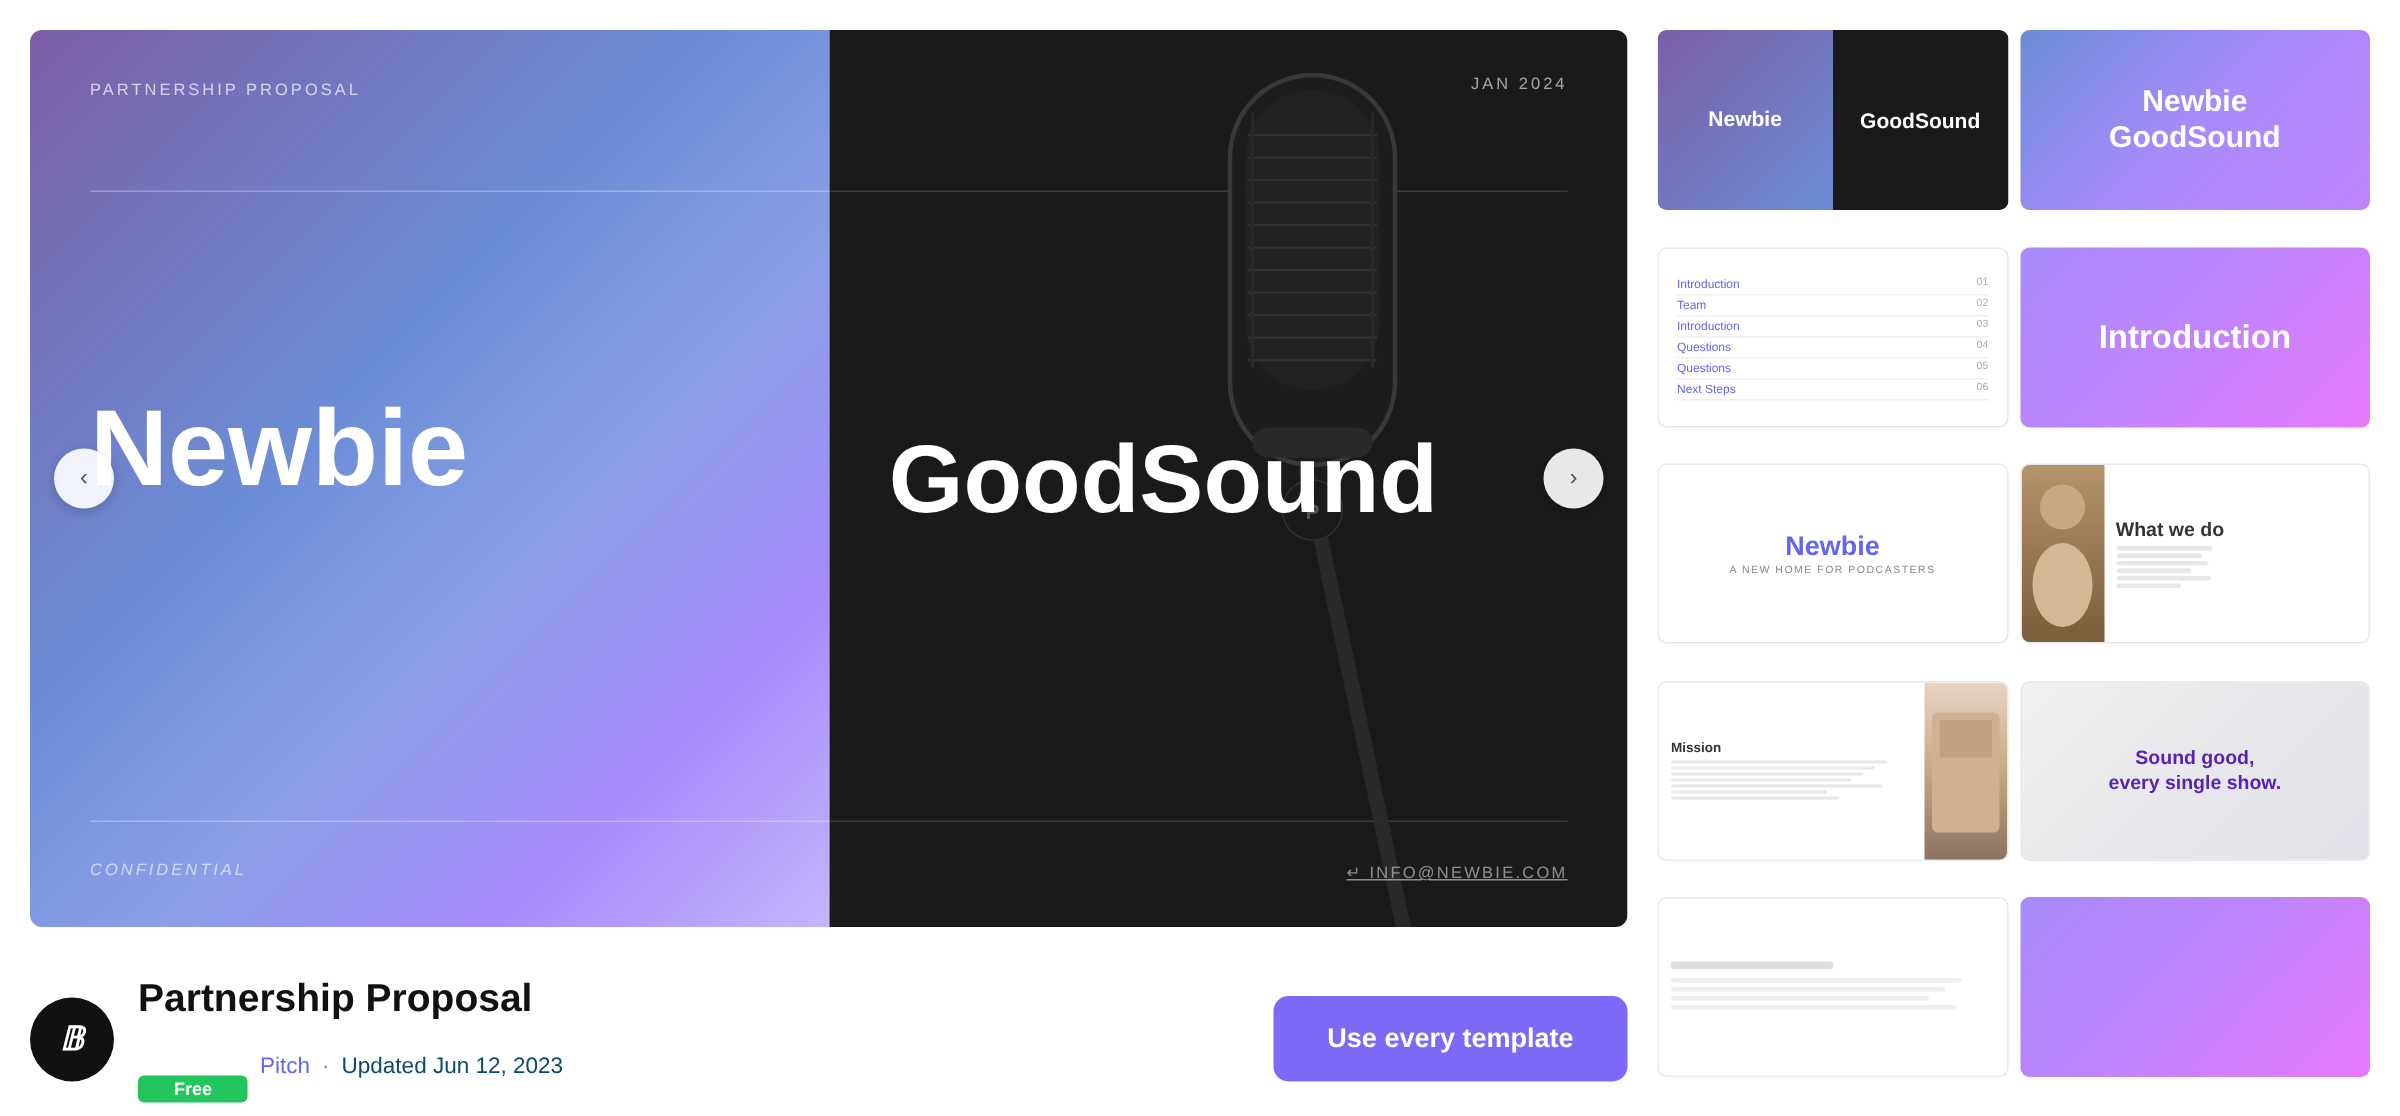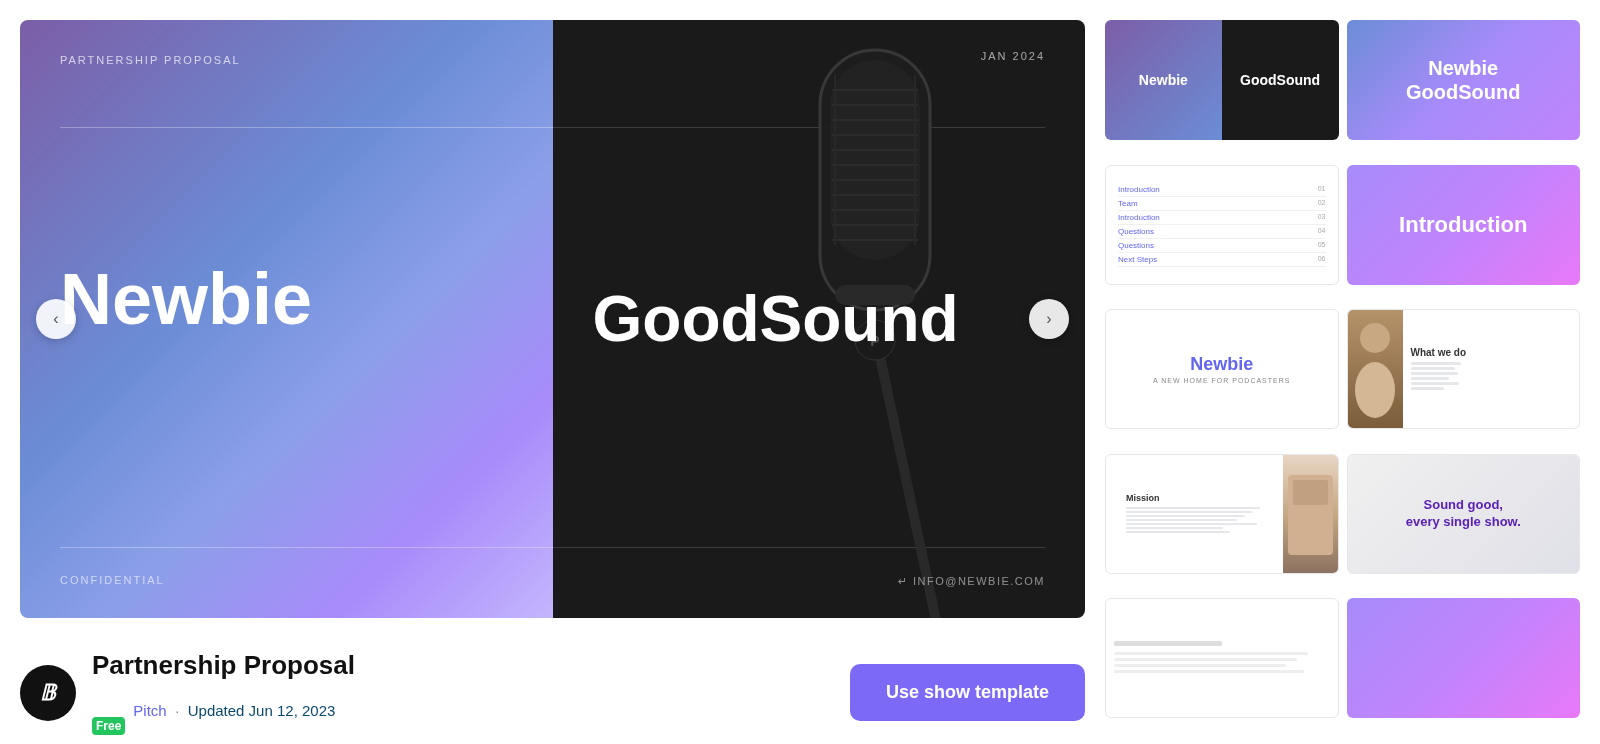--- a/index.html
+++ b/index.html
@@ -76,20 +76,21 @@
       line-height: 1;
       position: relative;
       z-index: 10;
     }
 
     .slide-bottom-label {
       font-size: 11px;
       letter-spacing: 2px;
       color: rgba(255,255,255,0.6);
       text-transform: uppercase;
+      font-style: italic;
     }
 
     .slide-date {
       font-size: 11px;
       letter-spacing: 2px;
       color: rgba(255,255,255,0.6);
       text-transform: uppercase;
     }
 
     .slide-partner-name {
@@ -99,20 +100,21 @@
       line-height: 1;
       position: relative;
       z-index: 10;
     }
 
     .slide-contact {
       font-size: 11px;
       letter-spacing: 1.5px;
       color: rgba(255,255,255,0.5);
       text-transform: uppercase;
+      text-decoration: underline;
     }
 
     .divider-line-left {
       position: absolute;
       top: 107px;
       left: 40px;
       right: 0;
       height: 1px;
       background: rgba(255,255,255,0.3);
     }
@@ -212,21 +214,21 @@
       align-items: center;
       gap: 8px;
       font-size: 15px;
     }
 
     .free-badge {
       background: #22c55e;
       color: #fff;
       font-size: 12px;
       font-weight: 700;
-      padding: 2px 4px;
+      padding: 2px 24px;
       border-radius: 4px;
       margin-top: 32px;
     }
 
     .pitch-label {
       color: #6366f1;
       font-weight: 500;
     }
 
     .meta-separator { color: #888; }
@@ -387,21 +389,21 @@
     }
 
     .thumb-6-text {
       padding: 8px;
       display: flex;
       flex-direction: column;
       justify-content: center;
     }
 
     .thumb-6-title {
-      font-size: 10px;
+      font-size: 13px;
       font-weight: 700;
       color: #333;
       margin-bottom: 4px;
     }
 
     .thumb-6-lines div {
       height: 3px;
       background: #e5e7eb;
       border-radius: 2px;
       margin-bottom: 2px;
@@ -414,21 +416,20 @@
       display: flex;
       overflow: hidden;
     }
 
     .thumb-7-text {
       padding: 8px;
       flex: 1;
       display: flex;
       flex-direction: column;
       justify-content: center;
-      margin-left: 12px;
     }
 
     .thumb-7-title {
       font-size: 9px;
       font-weight: 700;
       color: #333;
       margin-bottom: 4px;
     }
 
     .thumb-7-lines div {
@@ -573,21 +574,21 @@
         <div class="info-text">
           <span class="template-title">Partnership Proposal</span>
           <div class="template-meta">
             <span class="free-badge">Free</span>
             <span class="pitch-label">Pitch</span>
             <span class="meta-separator">·</span>
             <span class="updated-text">Updated Jun 12, 2023</span>
           </div>
         </div>
       </div>
-      <button class="use-template-btn">Use show template</button>
+      <button class="use-template-btn">Use every template</button>
     </div>
   </div>
 
   <div class="thumbnails-section">
 
     <div class="thumb thumb-1">
       <div class="thumb-1-left">
         <div>
           <span class="thumb-brand-sm">Newbie</span>
         </div>

